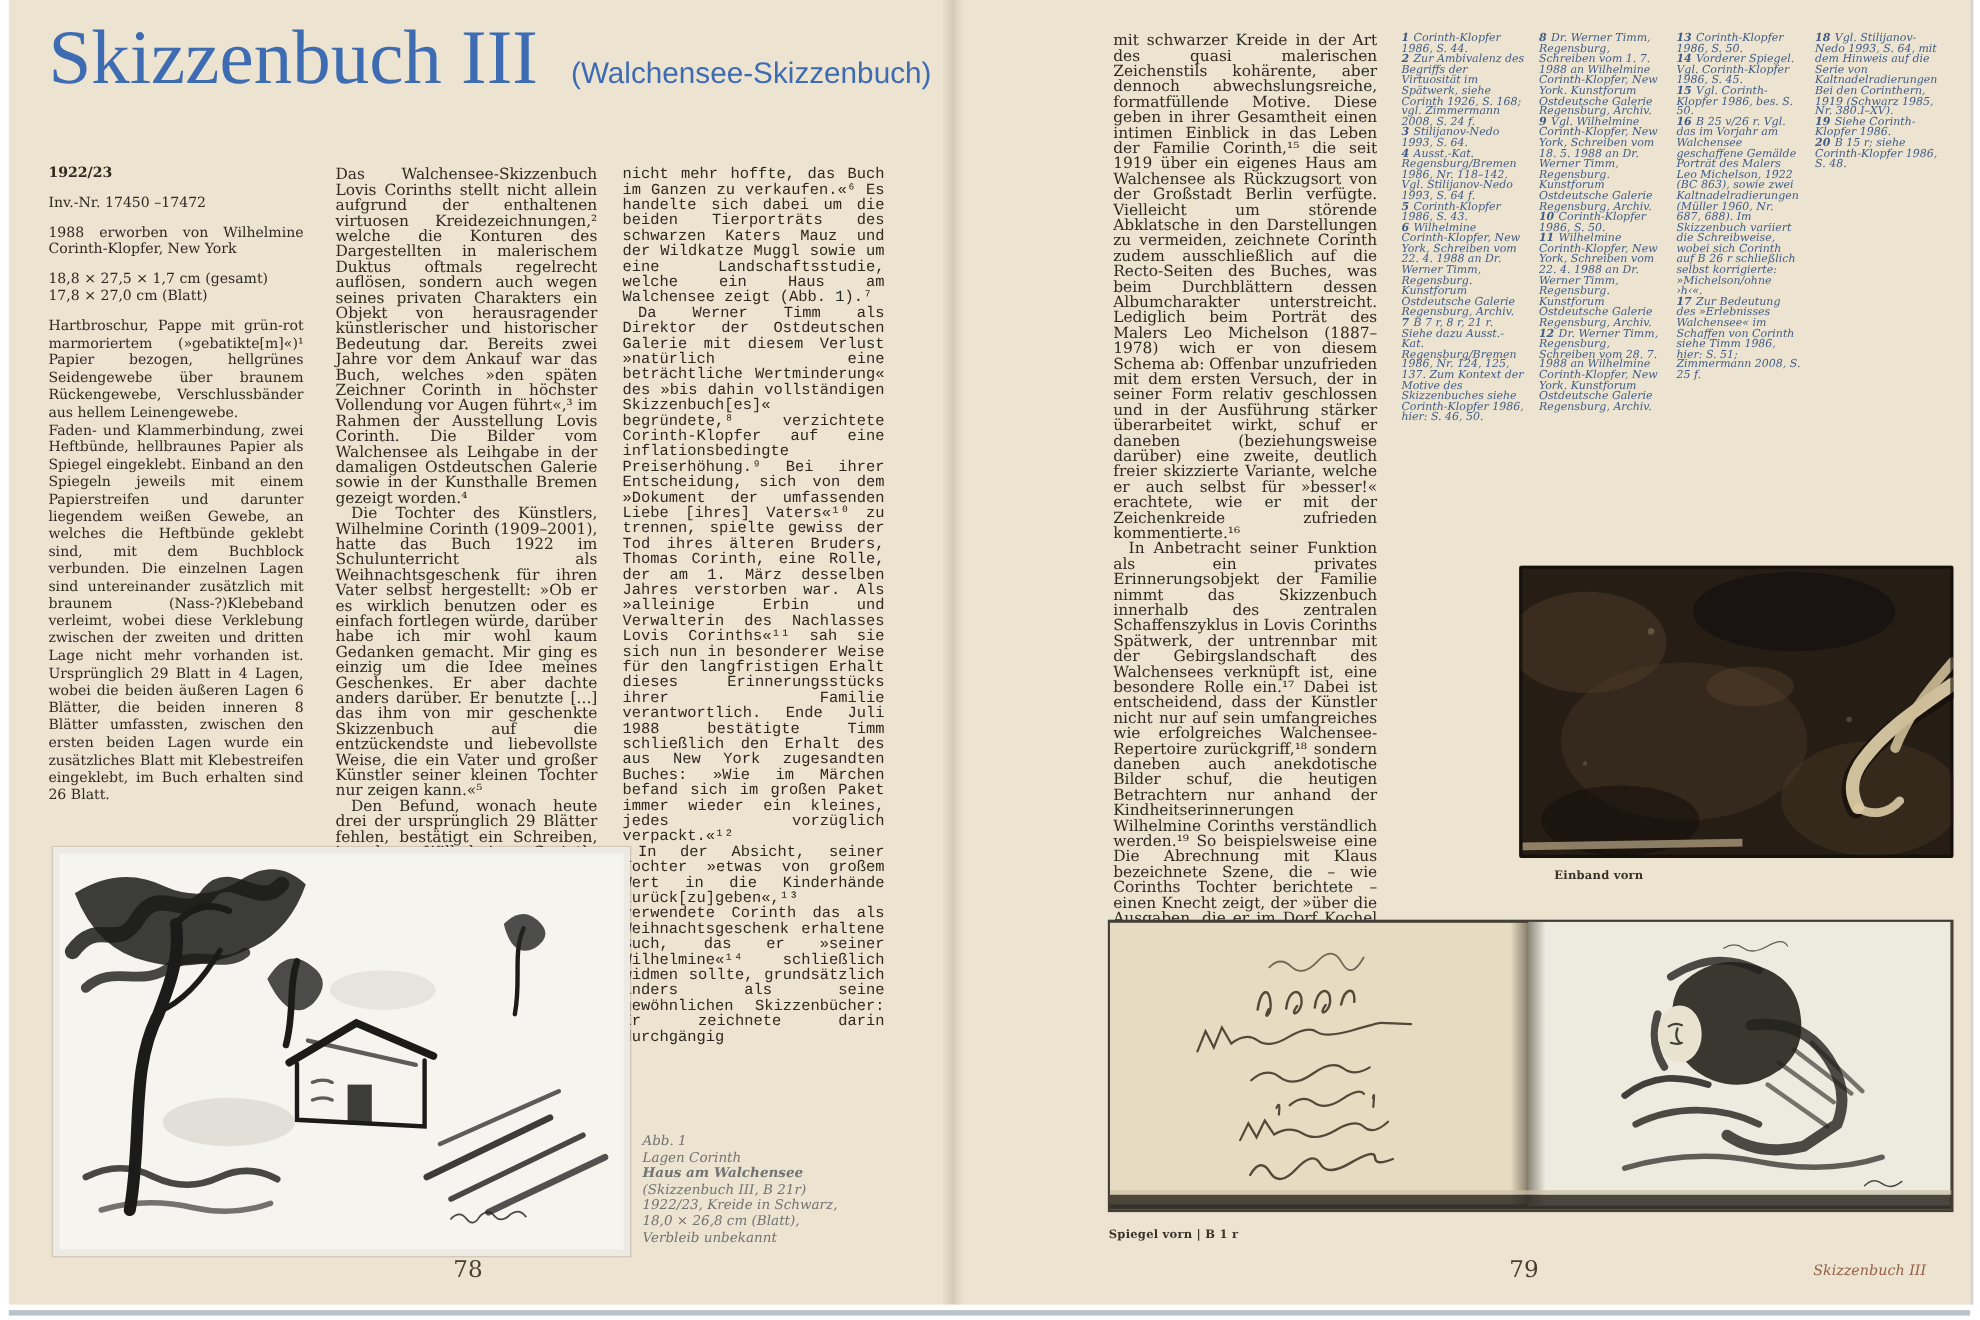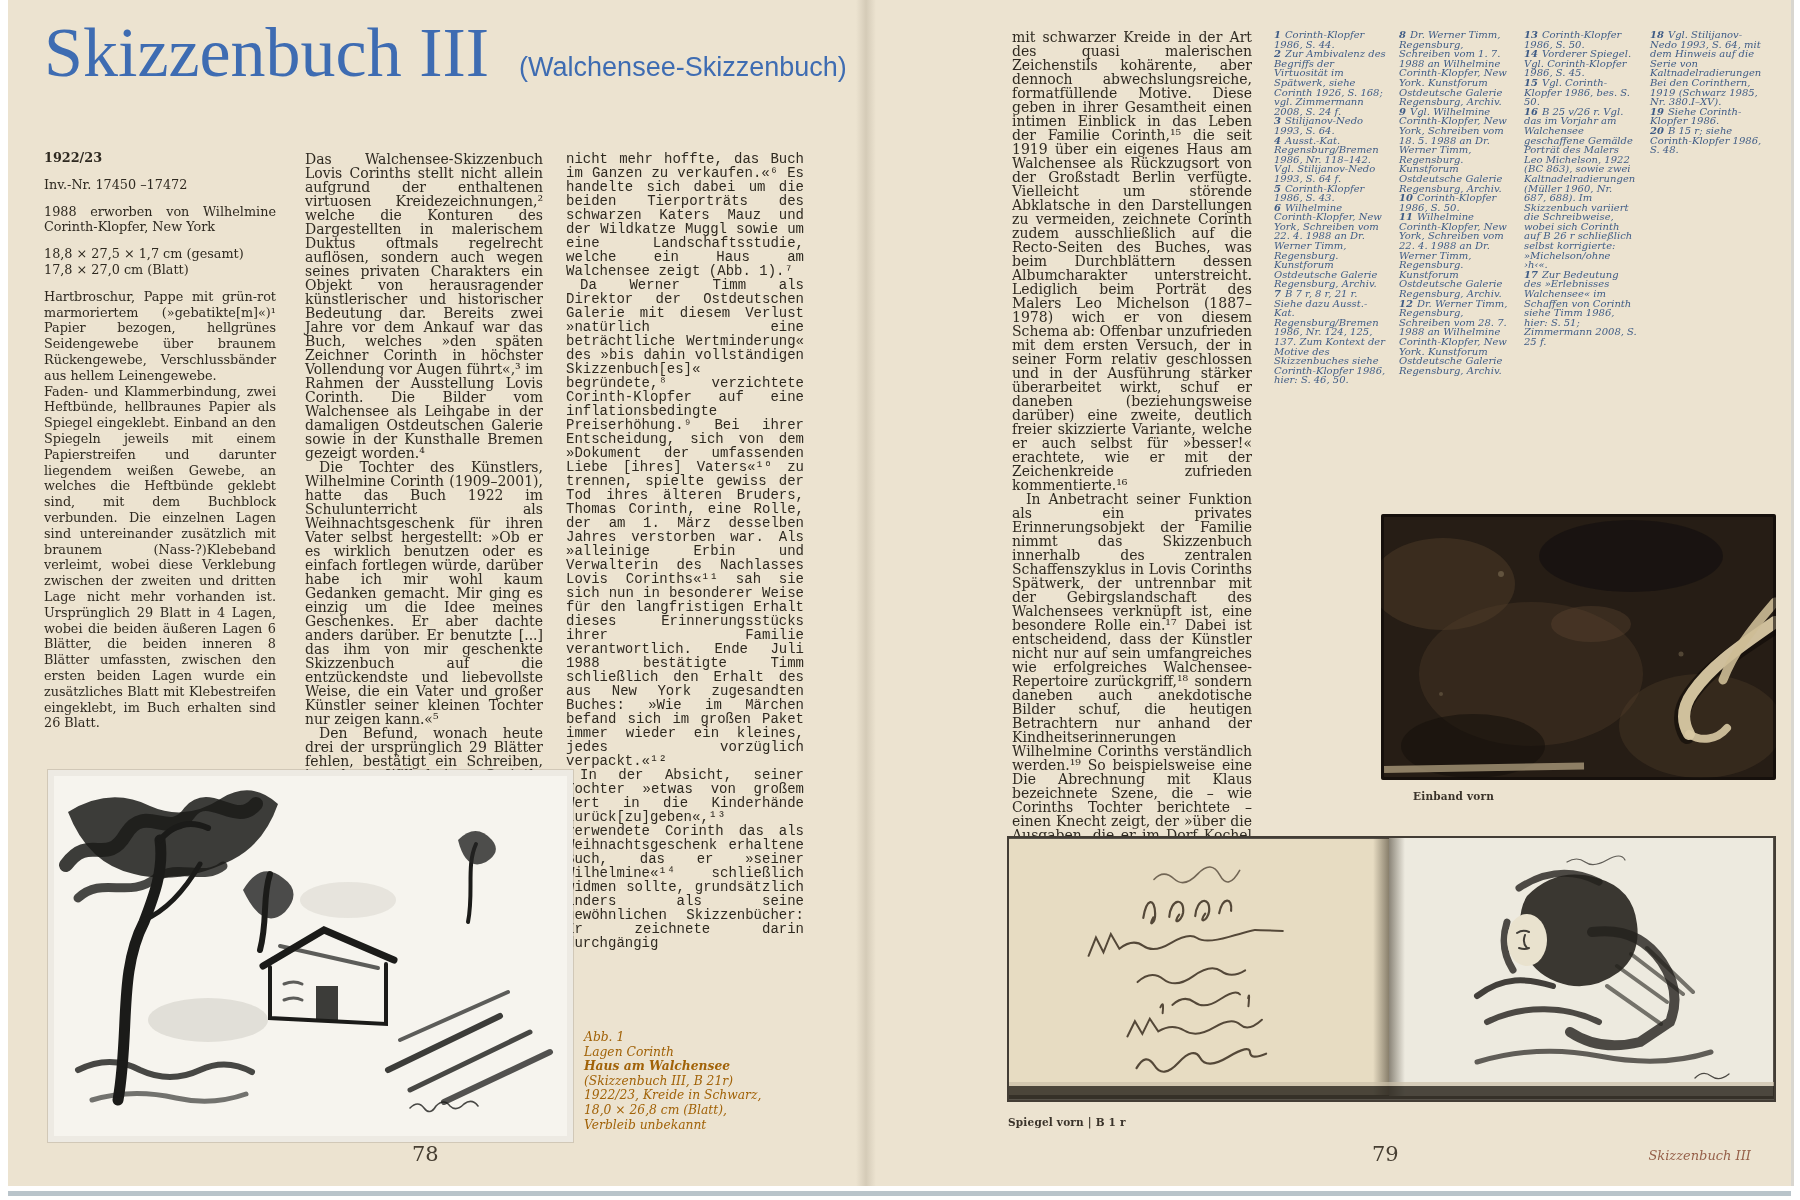--- a/index.html
+++ b/index.html
@@ -32,21 +32,21 @@
   
   .fncol{position:absolute;top:30px;width:113px;font-size:10px;line-height:9.6px;color:#3f5c86;text-align:left;font-style:italic;}
   .fn1{left:1266px;} .fn2{left:1391px;} .fn3{left:1516px;} .fn4{left:1642px;}
   .fn{margin:0;}
   .fn-num{font-weight:bold;padding-right:4px;}
 
   
   .abb1{position:absolute;left:40px;top:770px;width:525px;height:372px;margin:0;
         box-shadow:0 0 0 1px rgba(60,50,40,.15);}
   .caption-abb1{position:absolute;left:576px;top:1030px;width:185px;font-size:12.3px;line-height:14.6px;
-        font-style:italic;color:#a16207;}
+        font-style:italic;color:#737373;}
   .caption-abb1 .ttl{font-weight:bold;}
   .einband{position:absolute;left:1373px;top:514px;width:395px;height:266px;margin:0;}
   .photo-caption{position:absolute;font-size:10.5px;font-weight:bold;color:#3a332a;letter-spacing:.2px;}
   .cap-einband{left:1373px;top:790px;margin-left:32px;}
   .spreadphoto{position:absolute;left:999px;top:836px;width:769px;height:266px;margin:0;}
   .cap-spiegel{left:1000px;top:1116px;}
 
   
   .pagenum{position:absolute;font-size:21px;color:#473f33;text-align:right;}
   .pn78{left:404px;top:1142px;}

